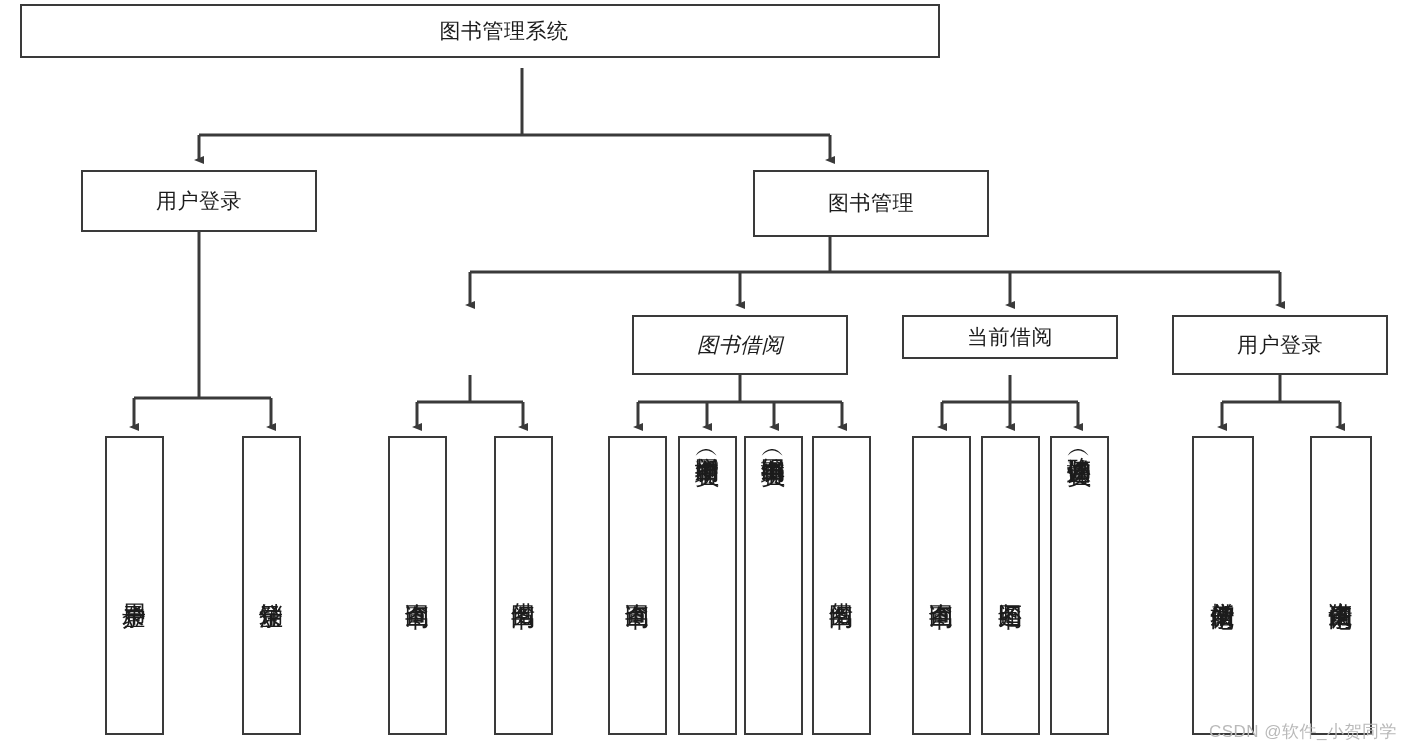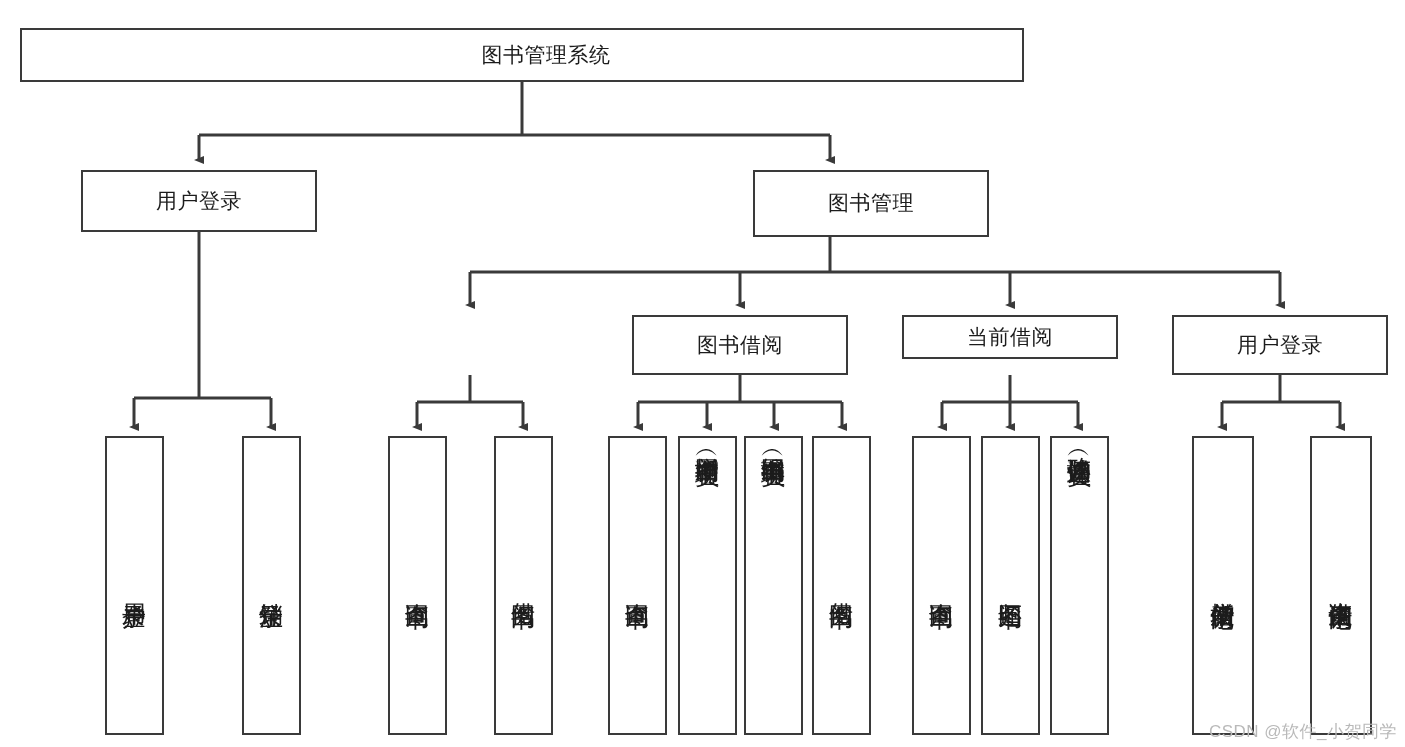--- a/index.html
+++ b/index.html
@@ -119,34 +119,34 @@
       <path d="M1010,402 L1010,427" marker-end="url(#arrow)"></path>
       <path d="M1078,402 L1078,427" marker-end="url(#arrow)"></path>
 
       <path d="M1280,375 L1280,402"></path>
       <path d="M1222,402 L1340,402"></path>
       <path d="M1222,402 L1222,427" marker-end="url(#arrow)"></path>
       <path d="M1340,402 L1340,427" marker-end="url(#arrow)"></path>
     </g>
   </svg>
 
-  <div class="node horiz" style="left:20px; top:28px; width:1004px; height:54px;padding-left:48px;">
+  <div class="node horiz" style="left:20px; top:4px; width:920px; height:54px;padding-left:48px;">
     <span class="node-label">图书管理系统</span>
   </div>
 
   <div class="node horiz" style="left:81px; top:170px; width:236px; height:62px;">
     <span class="node-label">用户登录</span>
   </div>
 
   <div class="node horiz" style="left:753px; top:170px; width:236px; height:67px;">
     <span class="node-label">图书管理</span>
   </div>
 
 
-  <div class="node horiz" style="left:632px; top:315px; width:216px; height:60px;">
+  <div class="node horiz" style="left:632px; top:315px; width:216px; height:60px;font-style:italic;">
     <span class="node-label">图书借阅</span>
   </div>
 
   <div class="node horiz" style="left:902px; top:315px; width:216px; height:44px;align-items:center;">
     <span class="node-label">当前借阅</span>
   </div>
 
   <div class="node horiz" style="left:1172px; top:315px; width:216px; height:60px;">
     <span class="node-label">用户登录</span>
   </div>

